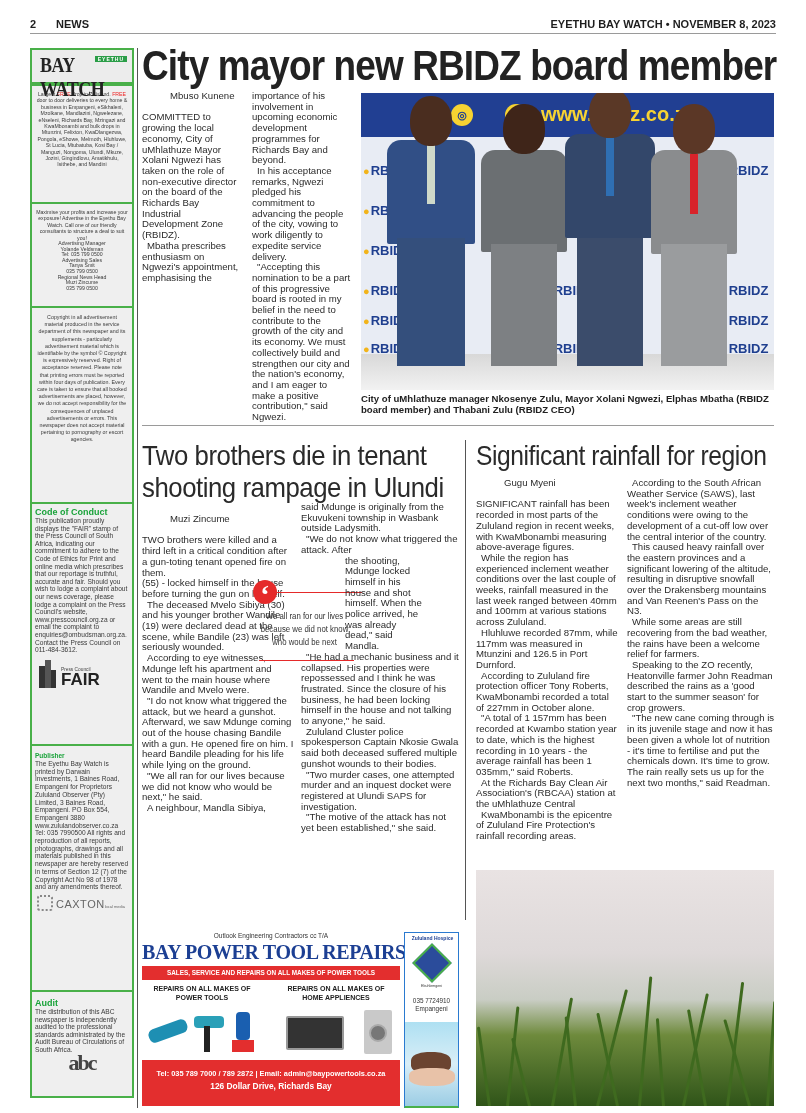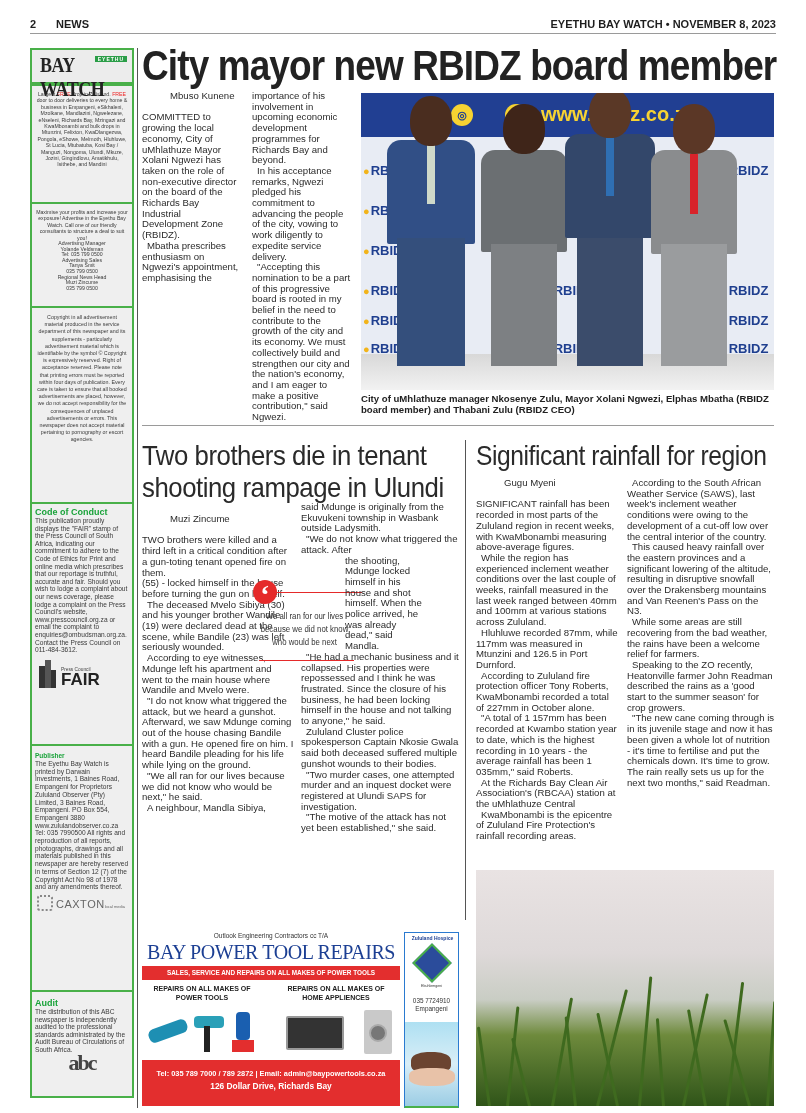--- a/index.html
+++ b/index.html
@@ -73,21 +73,21 @@
 
   
   .headline-3 { left: 476px; top: 440px; font-family: "Liberation Sans Narrow", "Liberation Sans", sans-serif; font-size: 28px; line-height: 32px; letter-spacing: -0.5px; color: #2a2a2a; transform: scaleX(0.88); transform-origin: left top; white-space: nowrap; font-weight: normal; }
 
   .field-photo { left: 476px; top: 870px; width: 298px; height: 236px; overflow: hidden; background: linear-gradient(180deg, #e9e3e3 0%, #ded9d9 35%, #c9cdc4 55%, #6e8a3c 70%, #2f5419 100%); }
   .blade { position: absolute; bottom: 0; width: 3px; background: #3f6a1f; border-radius: 2px 2px 0 0; transform-origin: bottom center; }
 
   
   .ad { left: 142px; top: 932px; width: 258px; height: 176px; }
   .ad .pre { position: absolute; top: 0; width: 100%; text-align: center; font-size: 6.5px; color: #333; }
-  .ad .title { position: absolute; top: 9px; width: 100%; text-align: center; font-family: "Liberation Serif", serif; font-weight: normal; font-size: 20px; color: #1c3f93; letter-spacing: -0.4px; white-space: nowrap; }
+  .ad .title { position: absolute; top: 9px; width: 100%; font-family: "Liberation Serif", serif; font-weight: bold; font-size: 20px; color: #1c3f93; letter-spacing: -0.4px; white-space: nowrap; }
   .ad .redbar { position: absolute; left: 0; top: 34px; width: 100%; height: 14px; background: #e32e2e; color: #fff; font-weight: bold; font-size: 6.4px; line-height: 14px; text-align: center; }
   .ad .col { position: absolute; top: 52px; width: 120px; text-align: center; font-weight: bold; font-size: 7px; line-height: 9px; color: #222; }
   .ad .tools { position: absolute; top: 78px; height: 46px; }
   .ad .footer { position: absolute; left: 0; top: 128px; width: 100%; height: 46px; background: #e32e2e; color: #fff; font-weight: bold; text-align: center; font-size: 7.4px; line-height: 12px; padding-top: 8px; }
   .tool { position: absolute; }
 
   .hospice { left: 404px; top: 932px; width: 55px; height: 176px; border: 1px solid #2a7ad0; border-bottom: 2px solid #49b049; background: #fff; }
   .hospice .hlogo { position: absolute; left: 13px; top: 16px; width: 28px; height: 28px; background: #2b4c9b; transform: rotate(45deg); border: 2px solid #49b049; }
   .hospice .arc { position: absolute; left: 2px; top: 2px; width: 51px; font-size: 5px; color: #1c3f93; text-align: center; font-weight: bold; }
   .hospice .sub { position: absolute; left: 0; top: 51px; width: 100%; text-align: center; font-size: 3.6px; color: #333; }

